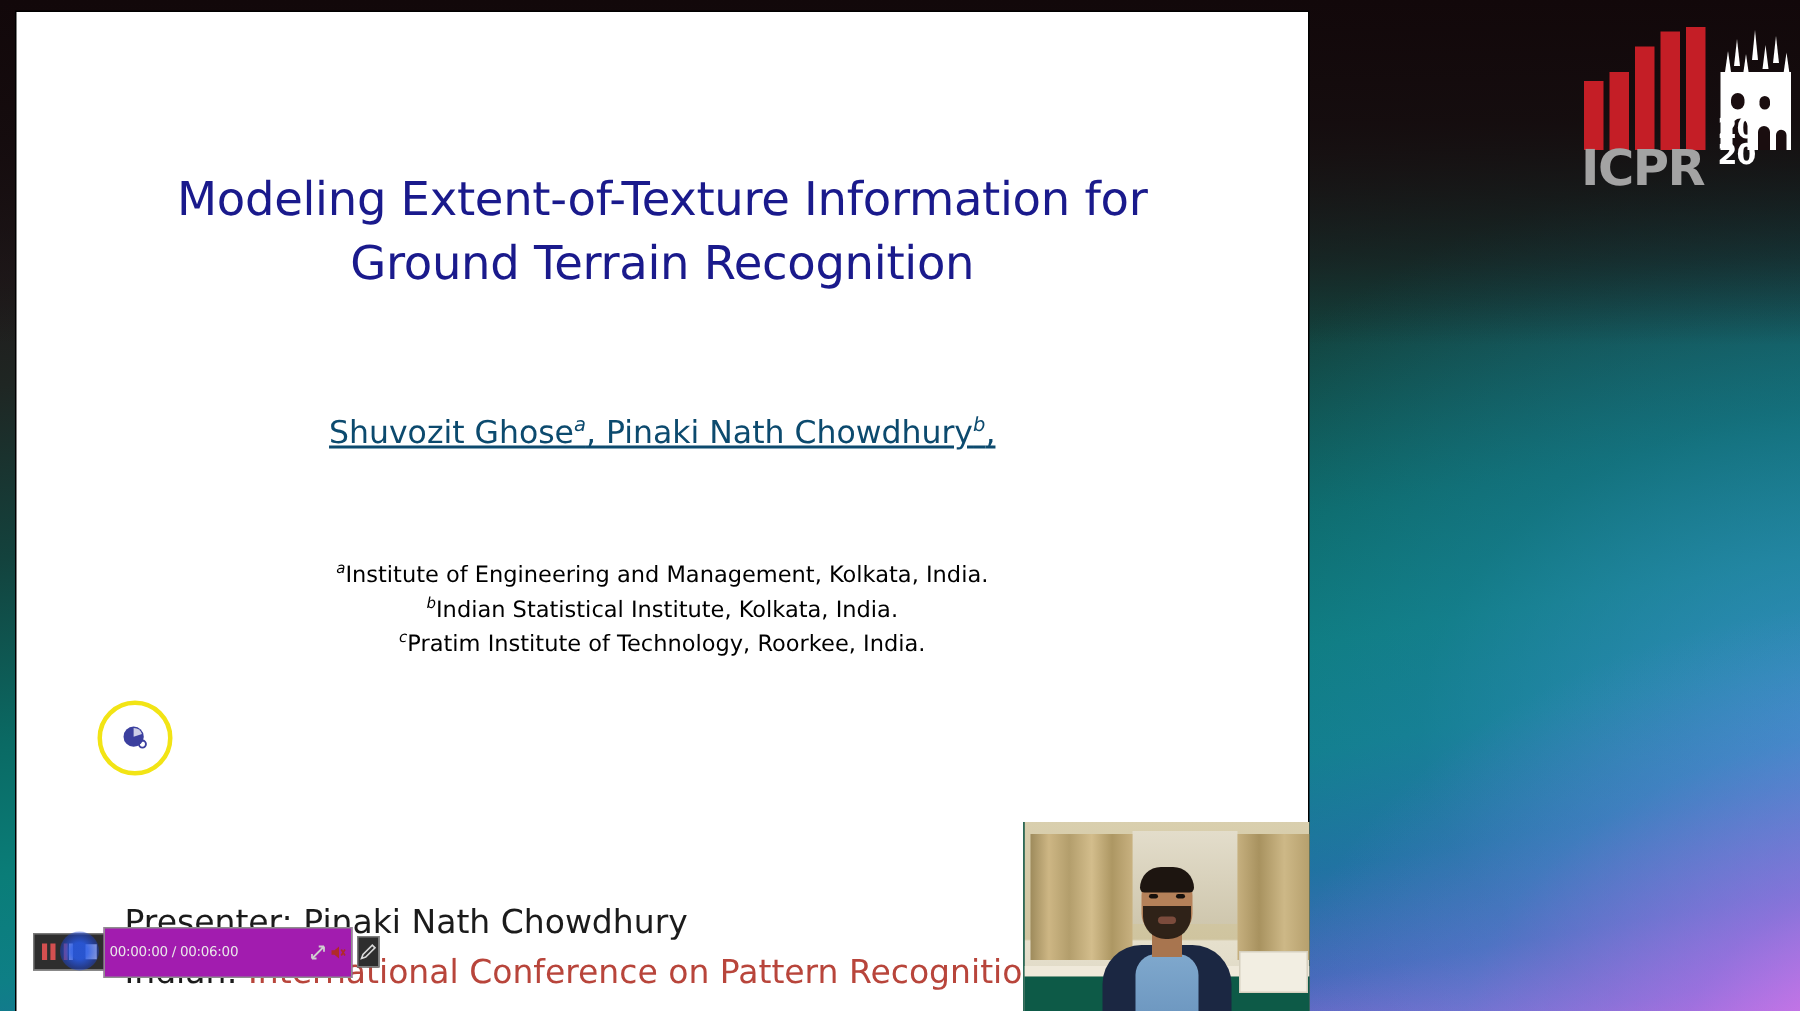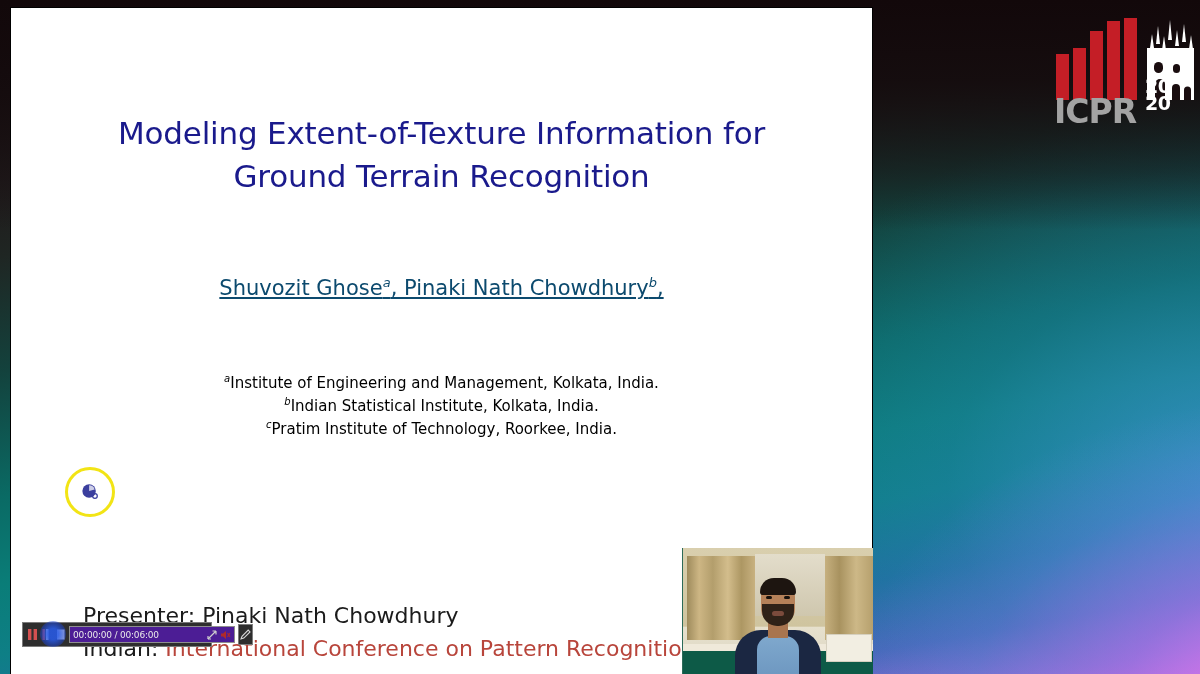--- a/index.html
+++ b/index.html
@@ -277,23 +277,23 @@
     box-sizing: border-box;
     padding: 0 2px;
   }
   .ctrl-btns { display: flex; align-items: center; gap: 1px; padding-left: 1px; }
   .ctrl-ico {
     width: 13px; height: 15px;
     display: flex; align-items: center; justify-content: center;
   }
   .ctrl-time {
     flex: 1;
-    height: 17px;
+    height: 34px;
     margin: 0 2px;
-    background: #4c1d95;
+    background: #a21caf;
     border: 1px solid #8e8e8e;
     display: flex;
     align-items: center;
     justify-content: space-between;
     padding: 0 3px;
     box-sizing: border-box;
     gap: 48px;
   }
   .ctrl-time-text {
     color: #e9e9e9;

